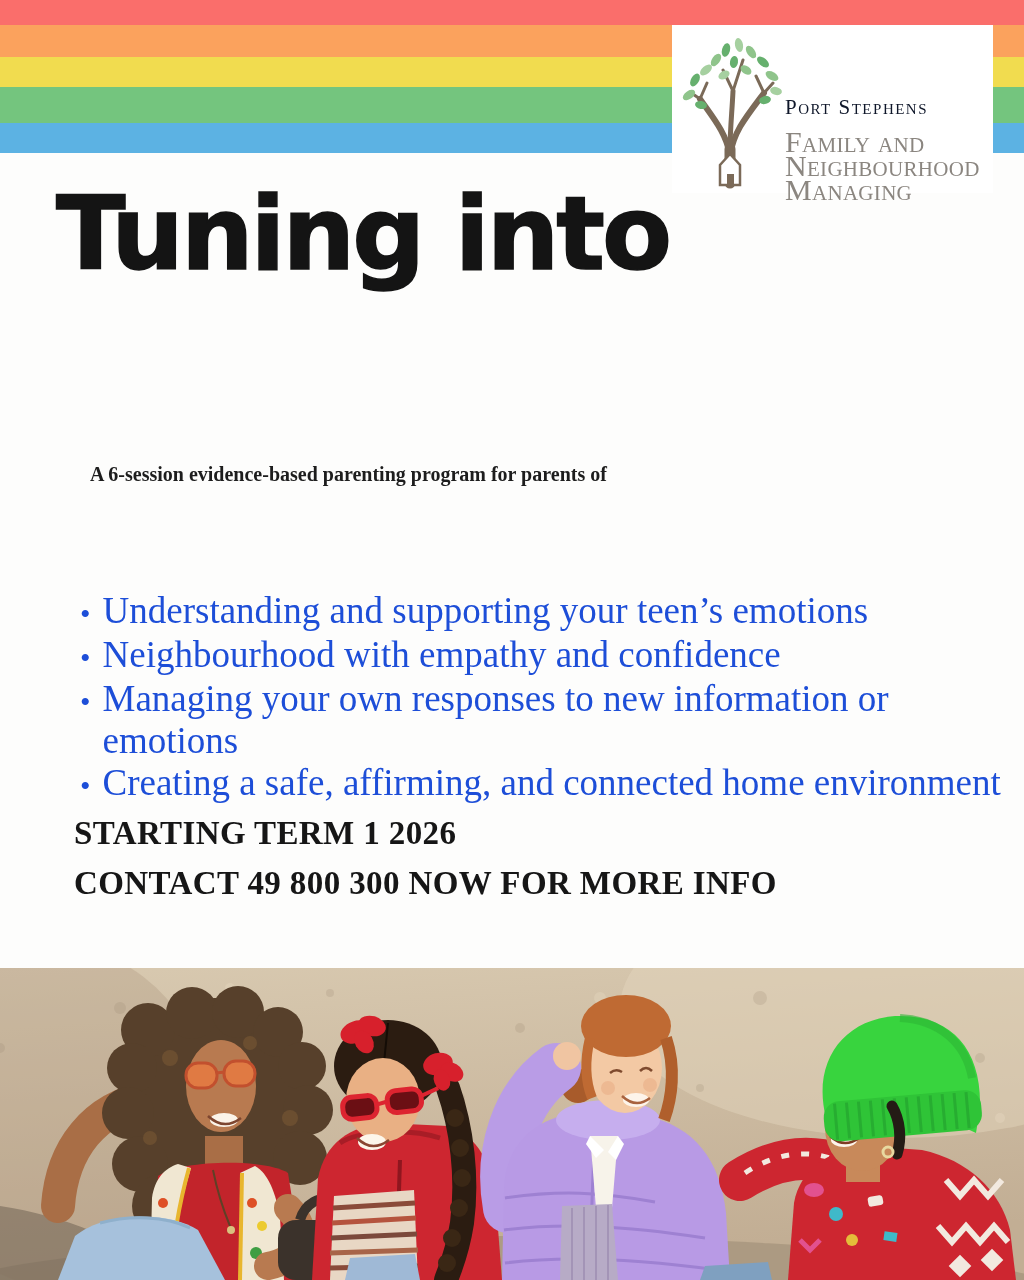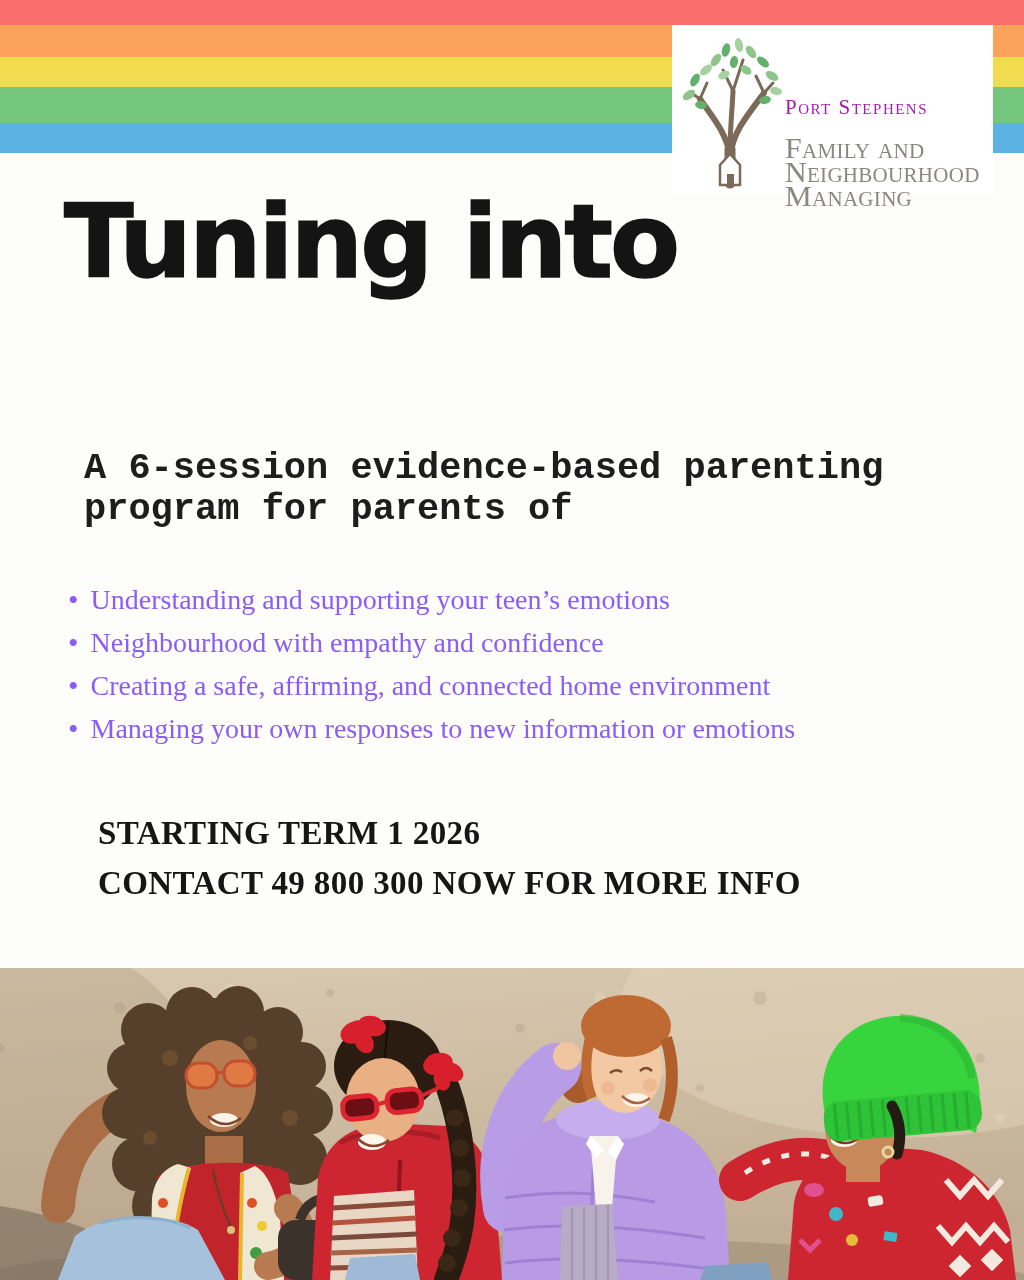--- a/index.html
+++ b/index.html
@@ -17,53 +17,53 @@
   .stripe:nth-child(5){height:30px;}
   
   .logo-card{
     position:absolute;left:672px;top:25px;width:321px;height:168px;background:#ffffff;
     display:flex;flex-direction:row;align-items:flex-start;
   }
   .logo-tree{position:absolute;left:4px;top:8px;}
   .logo-text{position:absolute;left:113px;top:72px;line-height:1;}
   .logo-top{
     font-family:"Liberation Serif",serif;font-variant:small-caps;
-    font-size:21px;letter-spacing:1.5px;color:#a21caf;margin-bottom:18px;
+    font-size:21px;letter-spacing:1.5px;color:#0f172a;margin-bottom:12px;
   }
   .logo-line{
     font-family:"Liberation Serif",serif;font-variant:small-caps;
     font-size:30px;line-height:24px;letter-spacing:0.3px;color:#8b8680;
   }
   
   .title{
-    position:absolute;left:56px;top:178px;margin:8px;
+    position:absolute;left:56px;top:178px;margin:0;
     font-family:"DejaVu Sans","Liberation Sans",sans-serif;
     font-weight:bold;font-size:102px;line-height:112px;letter-spacing:-3px;
     color:#141414;-webkit-text-stroke:1.5px #141414;
   }
   .title span{display:block;}
   
   .subtitle{
-    position:absolute;left:74px;top:438px;margin:10px;
-    font-family:Liberation Mono, monospace;font-weight:bold;
-    font-size:37px;line-height:41px;color:#1d1d1d;
+    position:absolute;left:74px;top:438px;margin:16px;
+    font-family:Liberation Serif, serif;font-weight:bold;
+    font-size:20px;line-height:41px;color:#1d1d1d;
   }
   .subtitle span{display:block;}
   
   .topics{
-    position:absolute;left:68px;top:578px;margin:0;padding:0;list-style:none;
-    font-family:"Liberation Serif",serif;font-size:28px;line-height:42px;color:#8b5cf6;
+    position:absolute;left:68px;top:578px;margin:12px;padding:0;list-style:none;
+    font-family:"Liberation Serif",serif;font-size:37px;line-height:42px;color:#1d4ed8;
   }
   .topics li{display:flex;align-items:baseline;}
   .topics li::before{content:"\2022";font-size:30px;margin-right:12px;position:relative;top:1px;}
   
   .footer{
     position:absolute;left:74px;top:808px;
     font-family:"Liberation Serif",serif;font-weight:bold;
-    font-size:33px;line-height:50px;letter-spacing:0.4px;color:#161616;margin-left:24px;
+    font-size:33px;line-height:50px;letter-spacing:0.4px;color:#161616;
   }
   
   .photo{position:absolute;left:0;top:968px;width:1024px;height:312px;}
 </style>
 </head>
 <body>
 
 <div class="poster">
 
   <div class="stripes" id="stripes">
@@ -115,22 +115,22 @@
     <span>Tuning into</span>
   </h1>
 
   <p class="subtitle">
     <span>A 6-session evidence-based parenting program for parents of</span>
   </p>
 
   <ul class="topics" id="bullet-list">
       <li>Understanding and supporting your teen’s emotions</li>
       <li>Neighbourhood with empathy and confidence</li>
+      <li>Managing your own responses to new information or emotions</li>
       <li>Creating a safe, affirming, and connected home environment</li>
-      <li>Managing your own responses to new information or emotions</li>
     </ul>
 
   <div class="footer">
     <div>STARTING TERM 1 2026</div>
     <div>CONTACT 49 800 300 NOW FOR MORE INFO</div>
   </div>
 
   <div class="photo">
     <svg width="1024" height="312" viewBox="0 0 1024 312">
       <defs>

